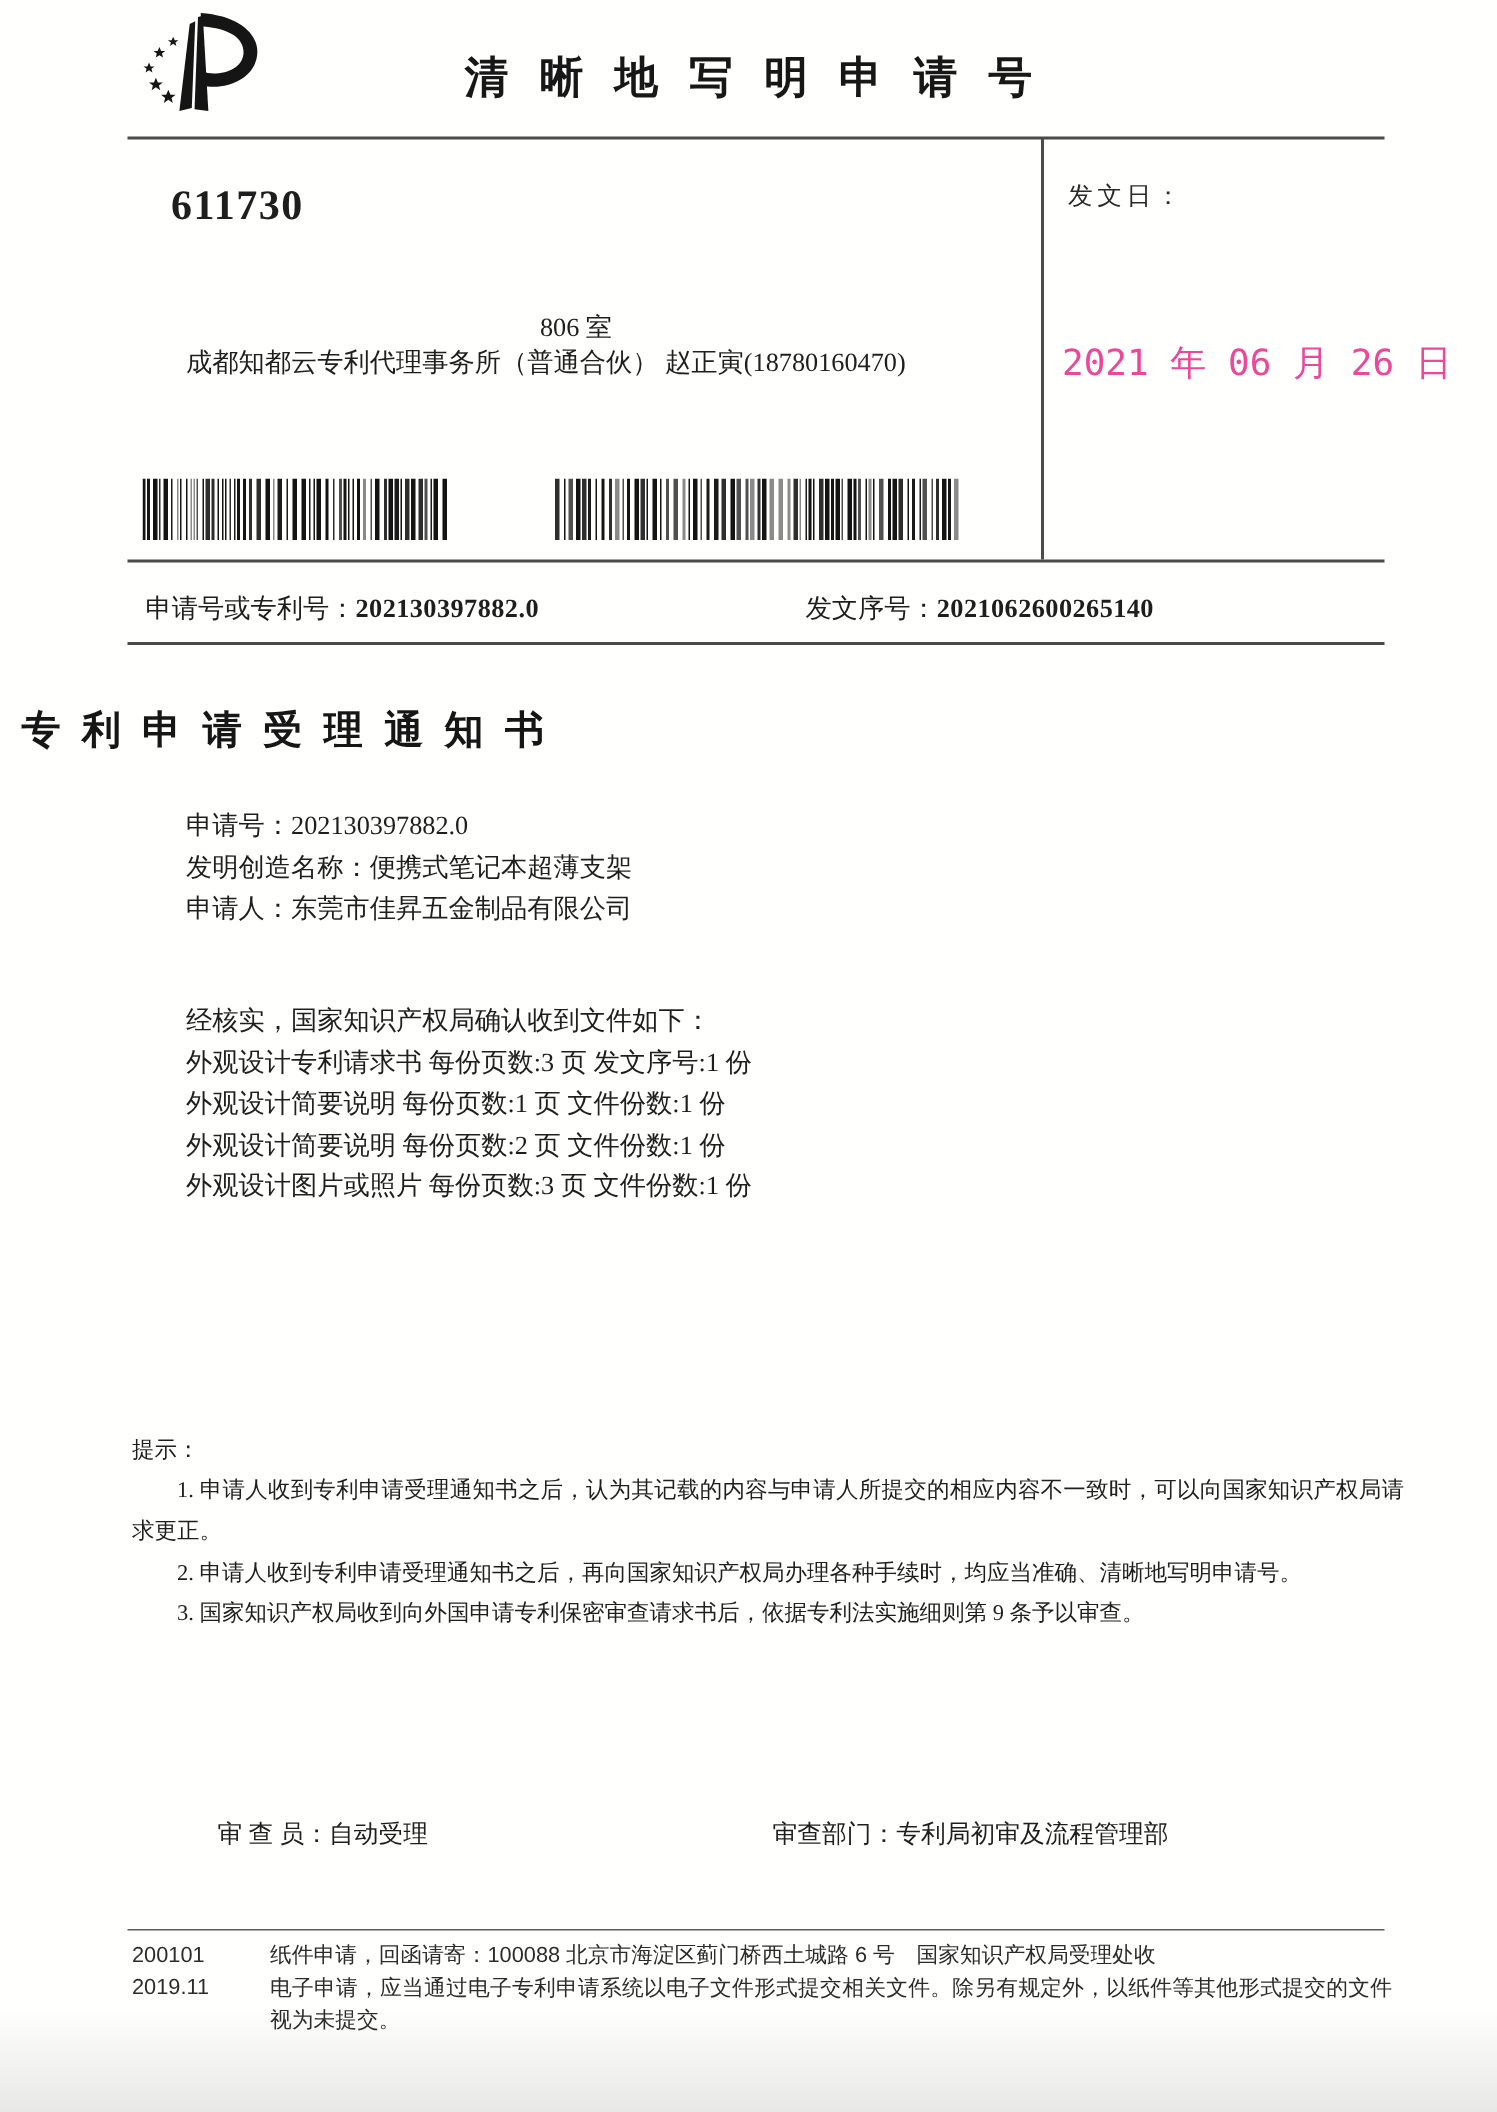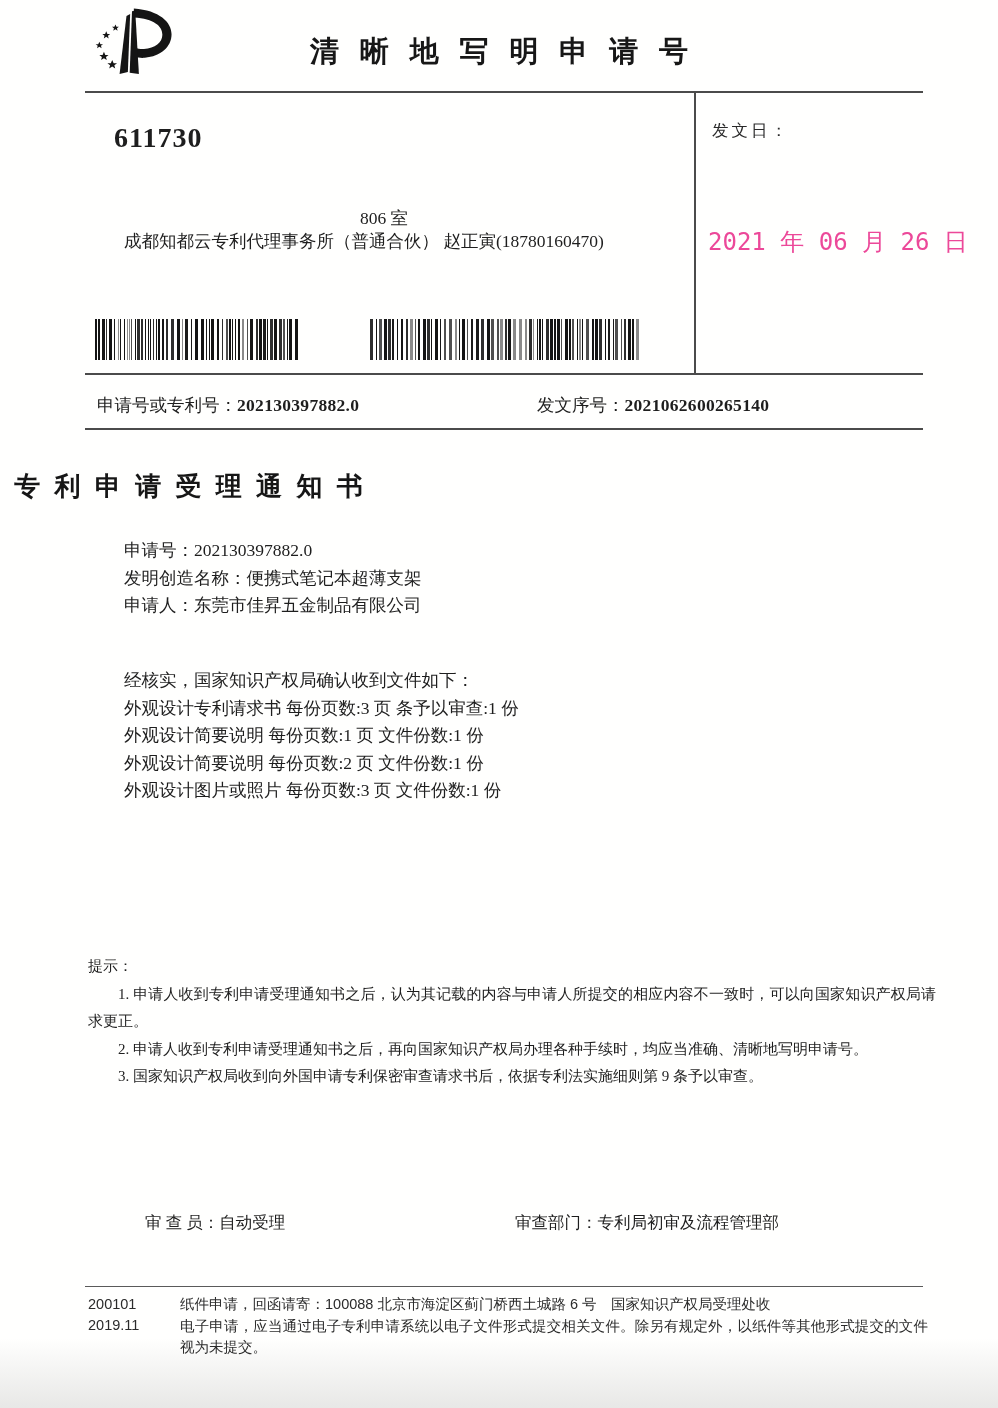--- a/index.html
+++ b/index.html
@@ -139,21 +139,21 @@
   <div class="abs notice-title">专利申请受理通知书</div>
 
   <div class="abs fields">
     <p>申请号：202130397882.0</p>
     <p>发明创造名称：便携式笔记本超薄支架</p>
     <p>申请人：东莞市佳昇五金制品有限公司</p>
   </div>
 
   <div class="abs received">
     <p>经核实，国家知识产权局确认收到文件如下：</p>
-    <p>外观设计专利请求书  每份页数:3 页  条予以审查:1 份</p>
+    <p>外观设计专利请求书  每份页数:3 页  发文序号:1 份</p>
     <p>外观设计简要说明  每份页数:1 页  文件份数:1 份</p>
     <p>外观设计简要说明  每份页数:2 页  文件份数:1 份</p>
     <p>外观设计图片或照片  每份页数:3 页  文件份数:1 份</p>
   </div>
 
   <div class="abs tips-heading">提示：</div>
   <div class="abs tips">
     <p>1. 申请人收到专利申请受理通知书之后，认为其记载的内容与申请人所提交的相应内容不一致时，可以向国家知识产权局请求更正。</p>
     <p>2. 申请人收到专利申请受理通知书之后，再向国家知识产权局办理各种手续时，均应当准确、清晰地写明申请号。</p>
     <p>3. 国家知识产权局收到向外国申请专利保密审查请求书后，依据专利法实施细则第 9 条予以审查。</p>

